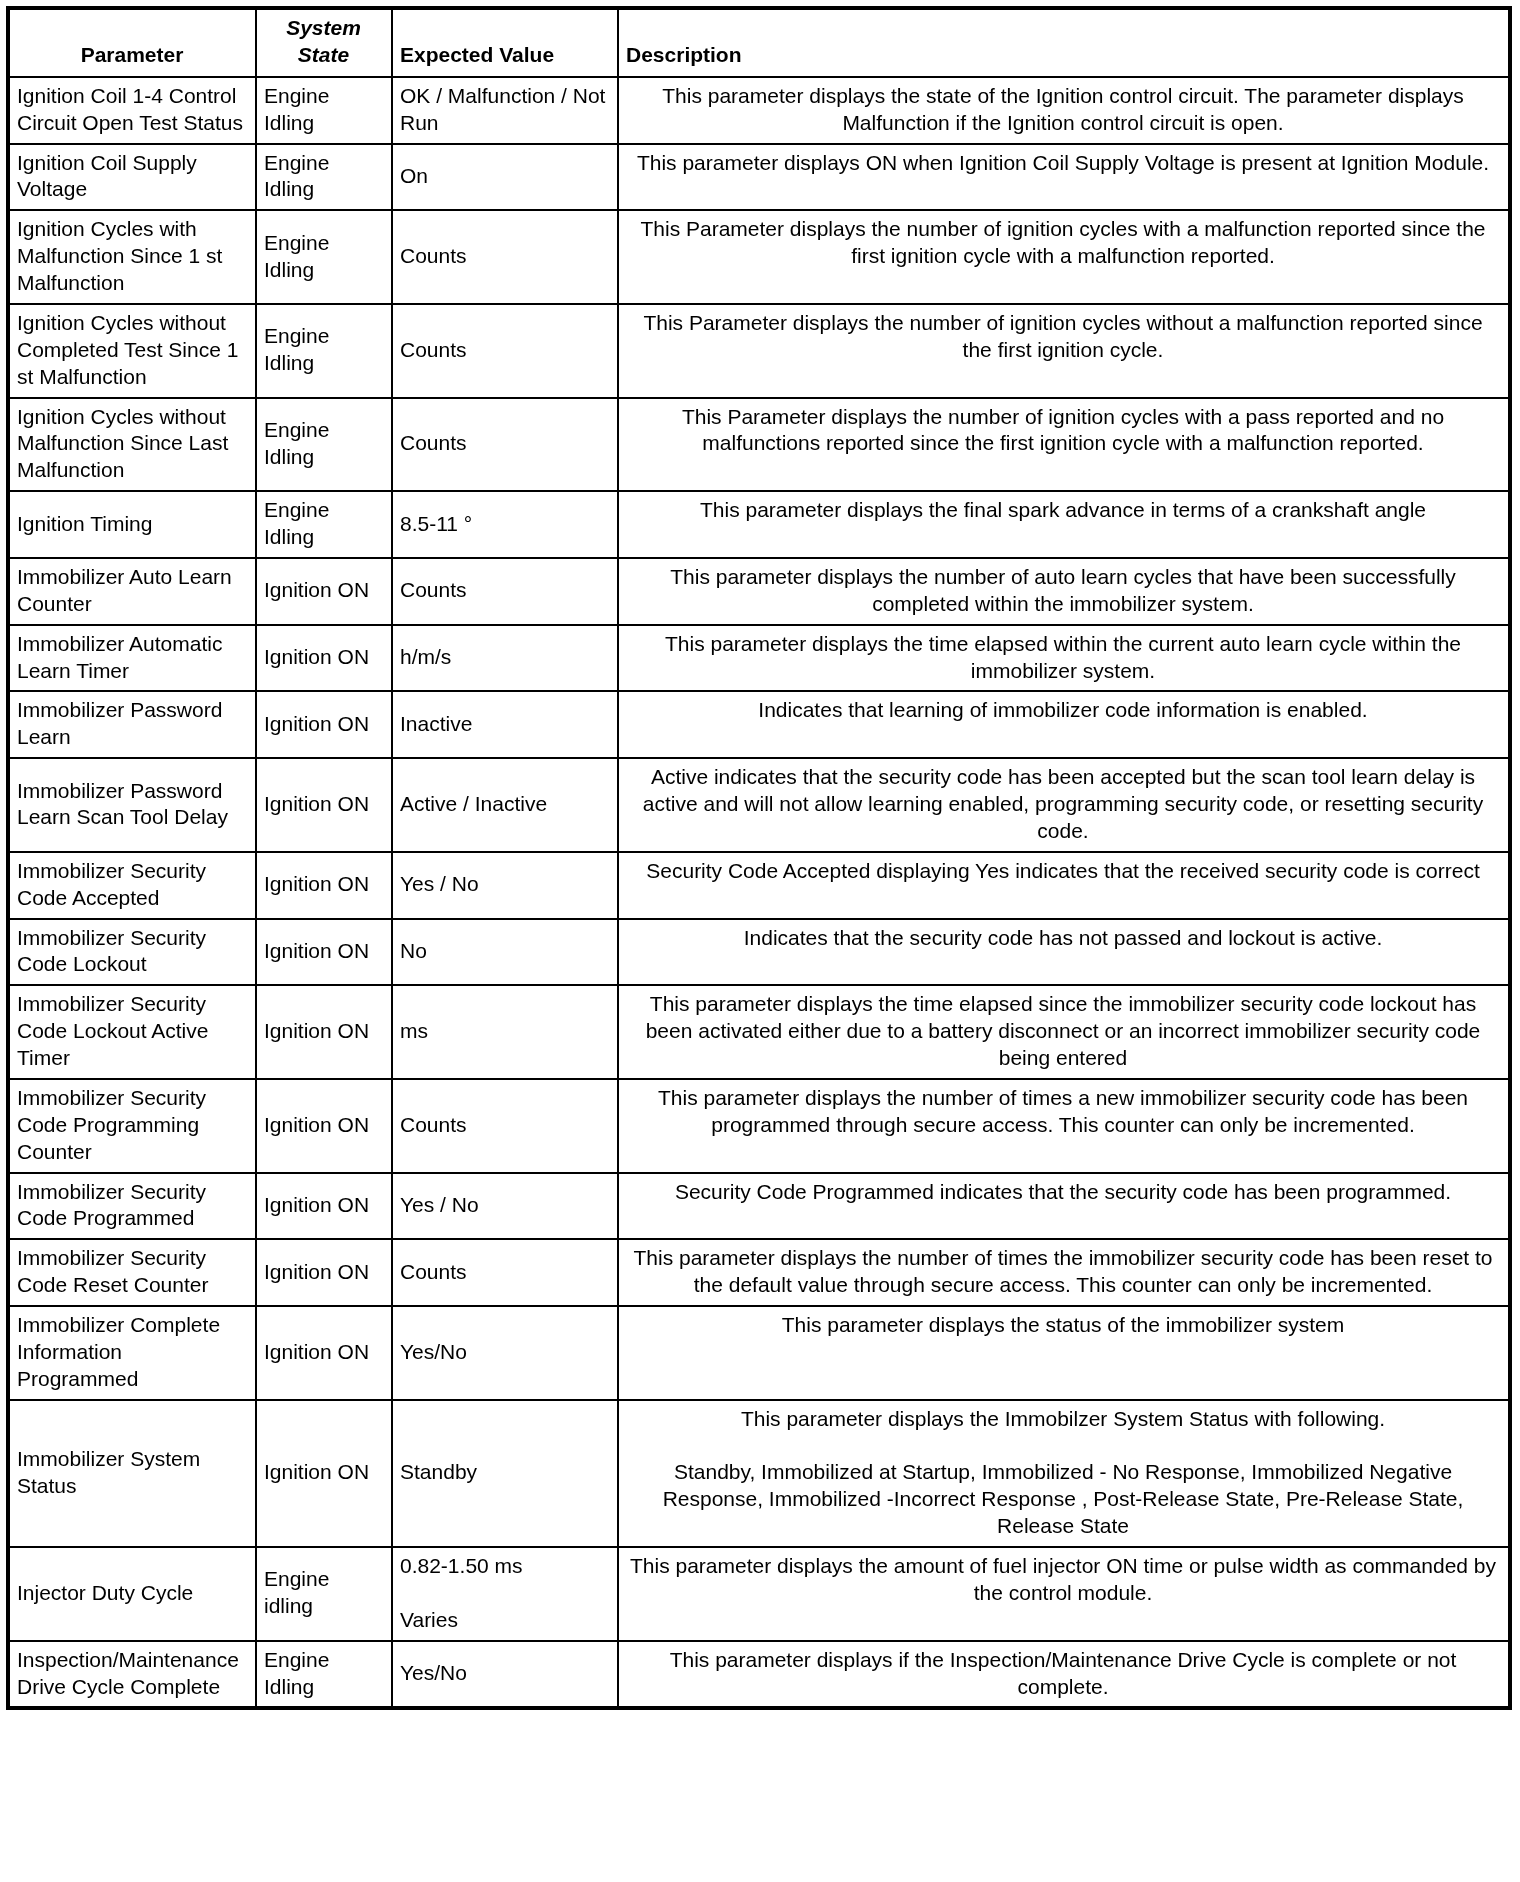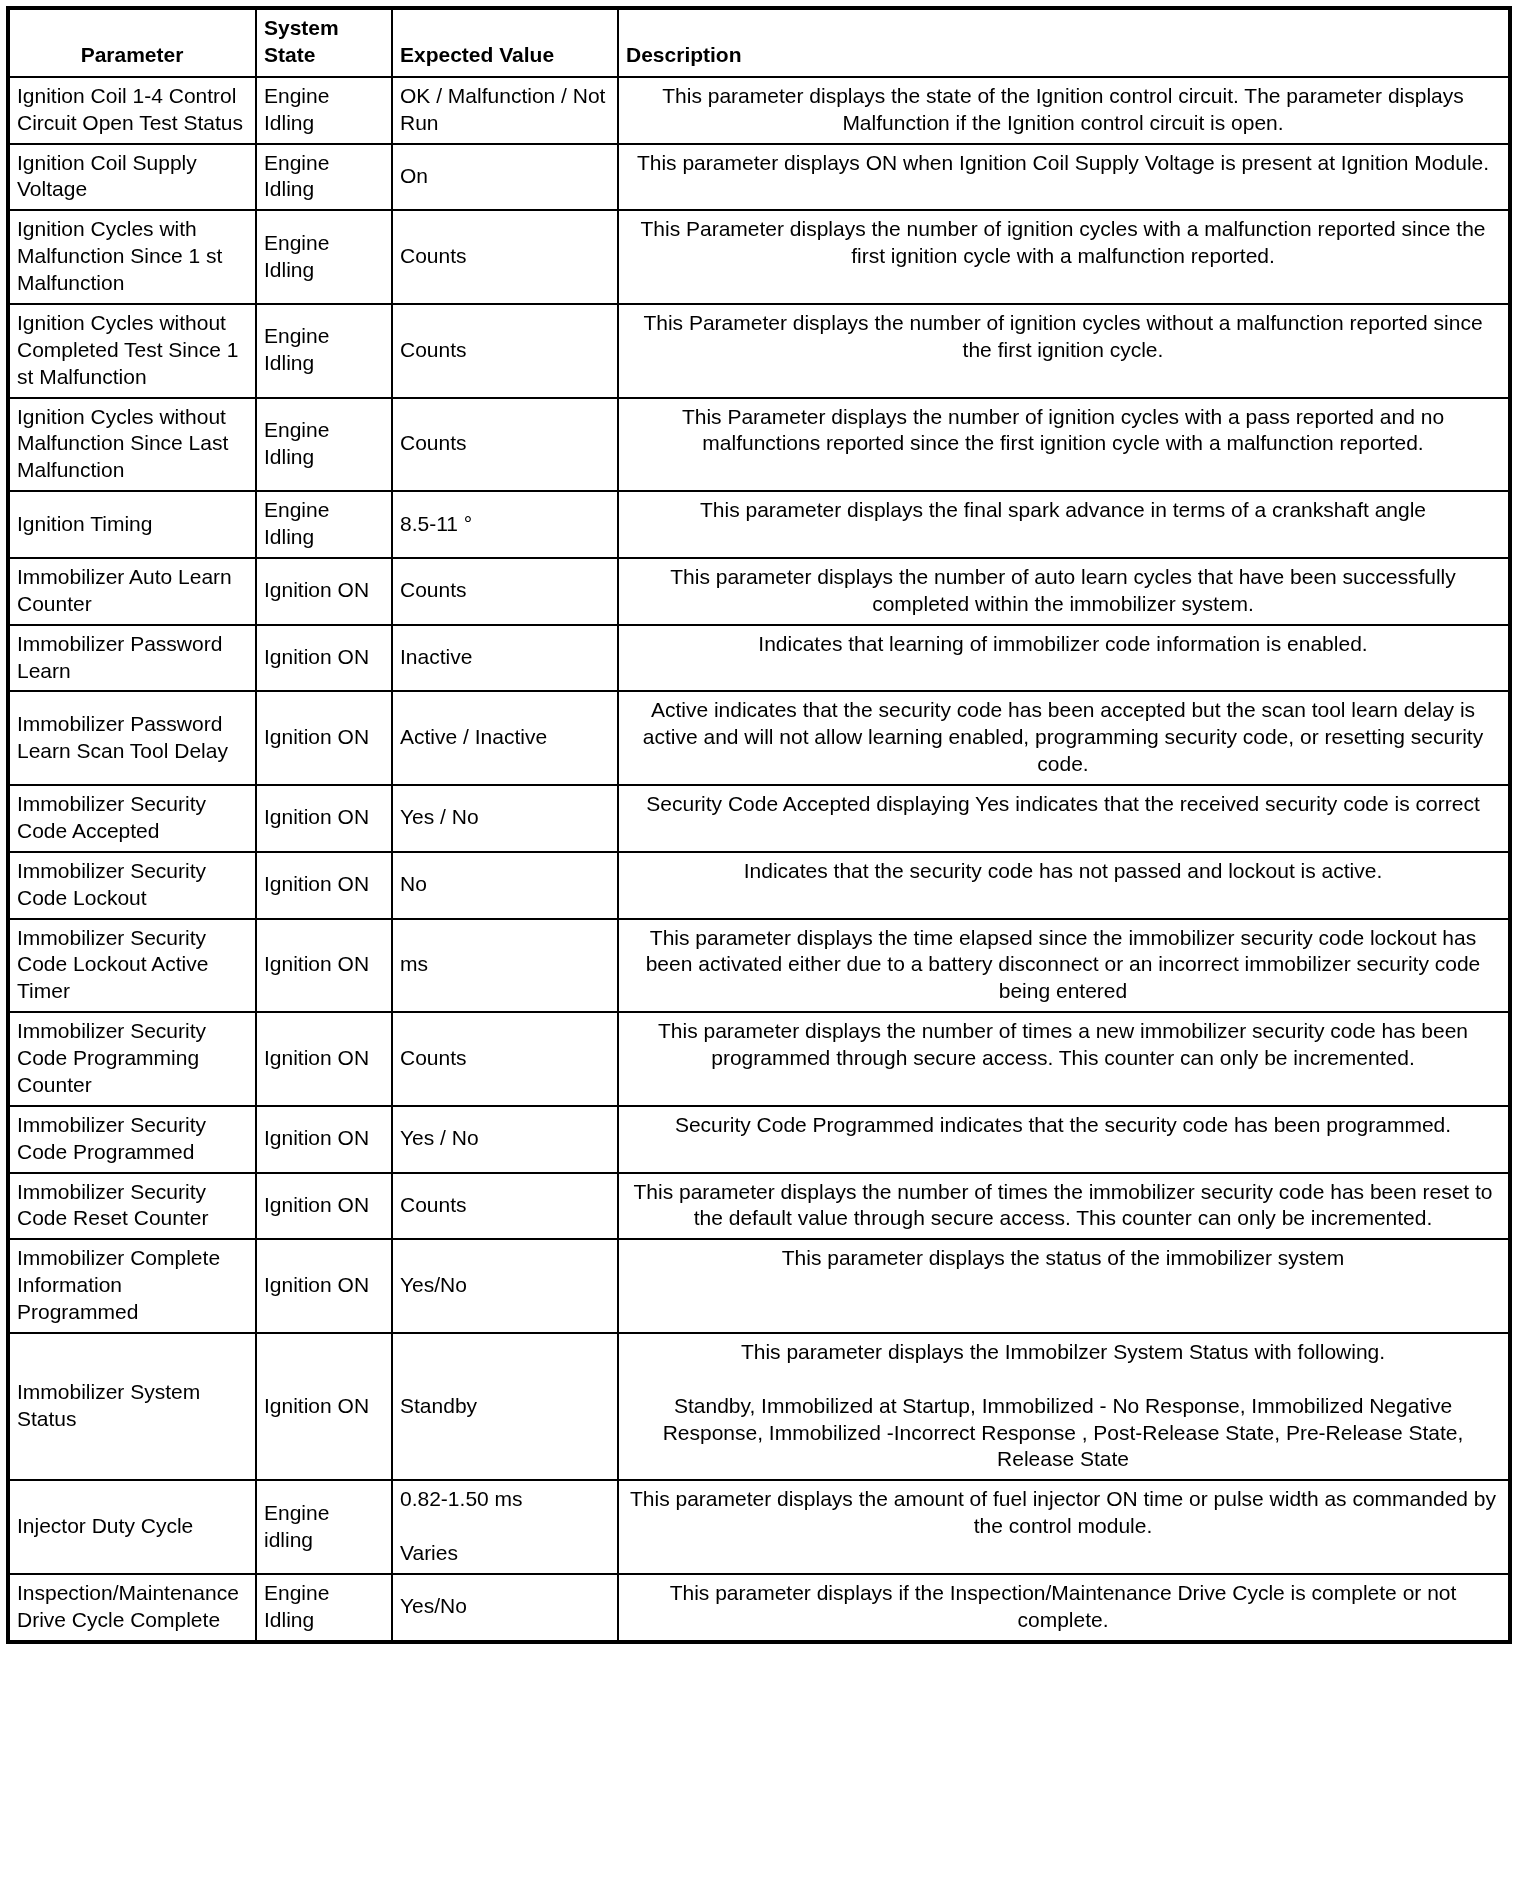--- a/index.html
+++ b/index.html
@@ -25,21 +25,21 @@
     border: 2px solid #000;
     padding: 5px 8px 6px 7px;
     overflow-wrap: break-word;
   }
   table.param-table th {
     font-weight: bold;
     vertical-align: bottom;
     padding-bottom: 7px;
   }
   th.h-parameter   { text-align: center; }
-  th.h-state       { text-align: left; }
+  th.h-state       { text-align: center; font-style: italic; }
   th.h-value       { text-align: left; }
   th.h-description { text-align: left; }
 
   td.cell-param {
     vertical-align: middle;
     text-align: left;
   }
   td.cell-state {
     vertical-align: middle;
     text-align: left;
@@ -117,20 +117,26 @@
     <td class="cell-desc">This parameter displays the final spark advance in terms of a crankshaft angle</td>
   </tr>
 
   <tr>
     <td class="cell-param">Immobilizer Auto Learn Counter</td>
     <td class="cell-state">Ignition ON</td>
     <td class="cell-value">Counts</td>
     <td class="cell-desc">This parameter displays the number of auto learn cycles that have been successfully completed within the immobilizer system.</td>
   </tr>
 
+  <tr>
+    <td class="cell-param">Immobilizer Automatic Learn Timer</td>
+    <td class="cell-state">Ignition ON</td>
+    <td class="cell-value">h/m/s</td>
+    <td class="cell-desc">This parameter displays the time elapsed within the current auto learn cycle within the immobilizer system.</td>
+  </tr>
 
   <tr>
     <td class="cell-param">Immobilizer Password Learn</td>
     <td class="cell-state">Ignition ON</td>
     <td class="cell-value">Inactive</td>
     <td class="cell-desc">Indicates that learning of immobilizer code information is enabled.</td>
   </tr>
 
   <tr>
     <td class="cell-param">Immobilizer Password Learn Scan Tool Delay</td>

